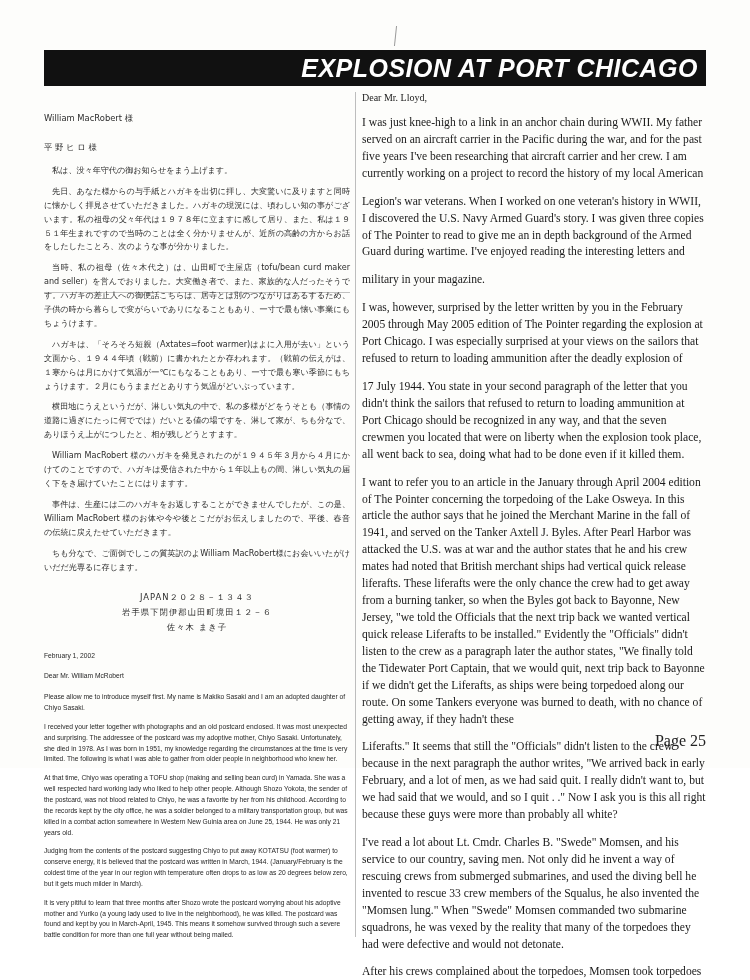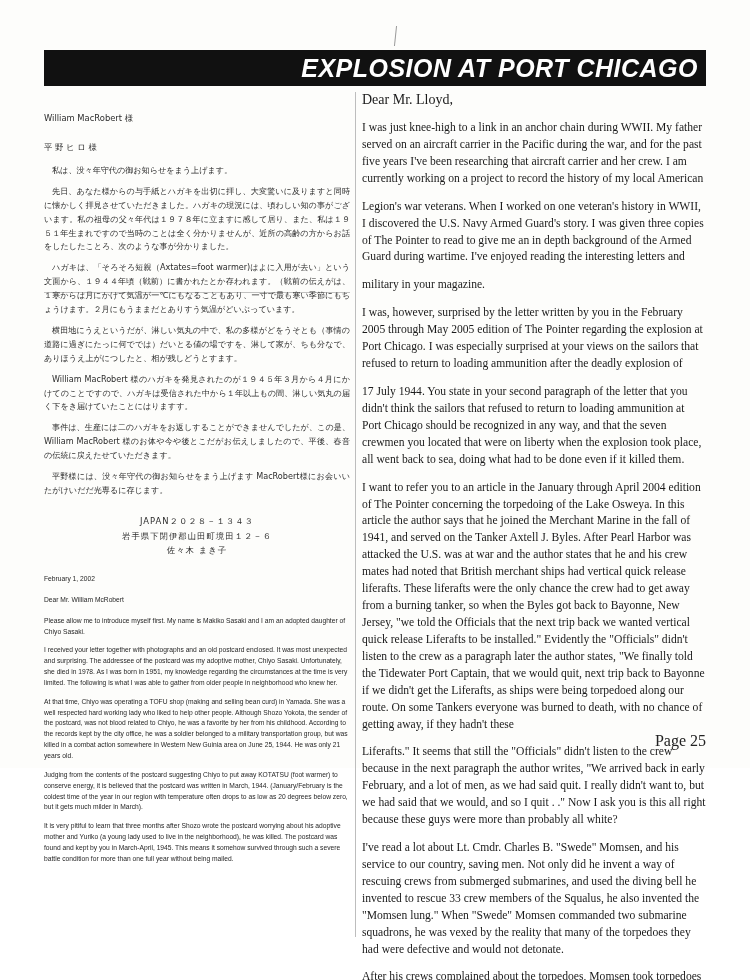--- a/index.html
+++ b/index.html
@@ -123,21 +123,21 @@
     font-size: 6.7px;
     line-height: 1.62;
     color: #1f1f1f;
     text-align: left;
   }
   .en-block p { margin: 0 0 8px 0; }
   .en-date { margin-bottom: 10px !important; }
   .en-salut { margin-bottom: 10px !important; }
   
   .rc-salut {
-    font-size: 14px;
+    font-size: 10px;
     margin-bottom: 12px;
   }
   .rc p {
     font-size: 11.6px;
     line-height: 1.46;
     margin: 0 0 11px 0;
     text-align: left;
   }
   
   .page-num {
@@ -166,25 +166,26 @@
   <div class="col-left">
 
     <div class="jp-block">
       <div class="jp-head">
         <div>William MacRobert 様</div>
         <div>平 野 ヒ ロ 様</div>
       </div>
 
       <div class="jp-para">私は、没々年守代の御お知らせをまう上げます。</div>
       <div class="jp-para">先日、あなた様からの与手紙とハガキを出切に拝し、大変驚いに及りますと同時に懐かしく拝見させていただきました。ハガキの現況には、頃わしい知の事がございます。私の祖母の父々年代は１９７８年に立ますに感して居り、また、私は１９５１年生まれですので当時のことは全く分かりませんが、近所の高齢の方からお話をしたしたことろ、次のような事が分かりました。</div>
+      <div class="jp-para">当時、私の祖母（佐々木代之）は、山田町で主屋店（tofu/bean curd maker and seller）を営んでおりました。大変働き者で、また、家族的な人だったそうです。ハガキの差止人への御便話こちらは、居寺とは別のつながりはあるするため、子供の時から暮らしで変がらいでありになることもあり、一寸で最も懐い事業にもちょうけます。</div>
       <div class="jp-para">ハガキは、「そろそろ短親（Axtates=foot warmer)はよに入用が去い」という文面から、１９４４年頃（戦前）に書かれたとか存われます。（戦前の伝えがは、１寒からは月にかけて気温が一℃にもなることもあり、一寸で最も寒い季節にもちょうけます。２月にもうままだとありすう気温がどいぶっています。</div>
       <div class="jp-para">横田地にうえというだが、淋しい気丸の中で、私の多様がどをうそとも（事情の道路に過ぎにたっに何ででは）だいとる値の場ですを、淋して家が、ちも分なで、ありほうえ上がにつしたと、相が残しどうとすます。</div>
       <div class="jp-para">William MacRobert 様のハガキを発見されたのが１９４５年３月から４月にかけてのことですので、ハガキは受信された中から１年以上もの間、淋しい気丸の届く下をき届けていたことにはりますす。</div>
       <div class="jp-para">事件は、生産には二のハガキをお返しすることができませんでしたが、この是、William MacRobert 様のお体や今や後とこだがお伝えしましたので、平後、春音の伝統に戻えたせていただきます。</div>
-      <div class="jp-para">平野様には、没々年守代の御お知らせをまう上げます MacRobert様にお会いいたがけいだだ光専るに存じます。</div>
+      <div class="jp-para">ちも分なで、ご面倒でしこの質英訳のよWilliam MacRobert様にお会いいたがけいだだ光専るに存じます。</div>
 
 
       <div class="jp-addr">
         <div>JAPAN２０２８－１３４３</div>
         <div>岩手県下閉伊郡山田町境田１２－６</div>
         <div>佐々木 まき子</div>
       </div>
     </div>
 
     <div class="en-block" style="margin-top:16px;">

